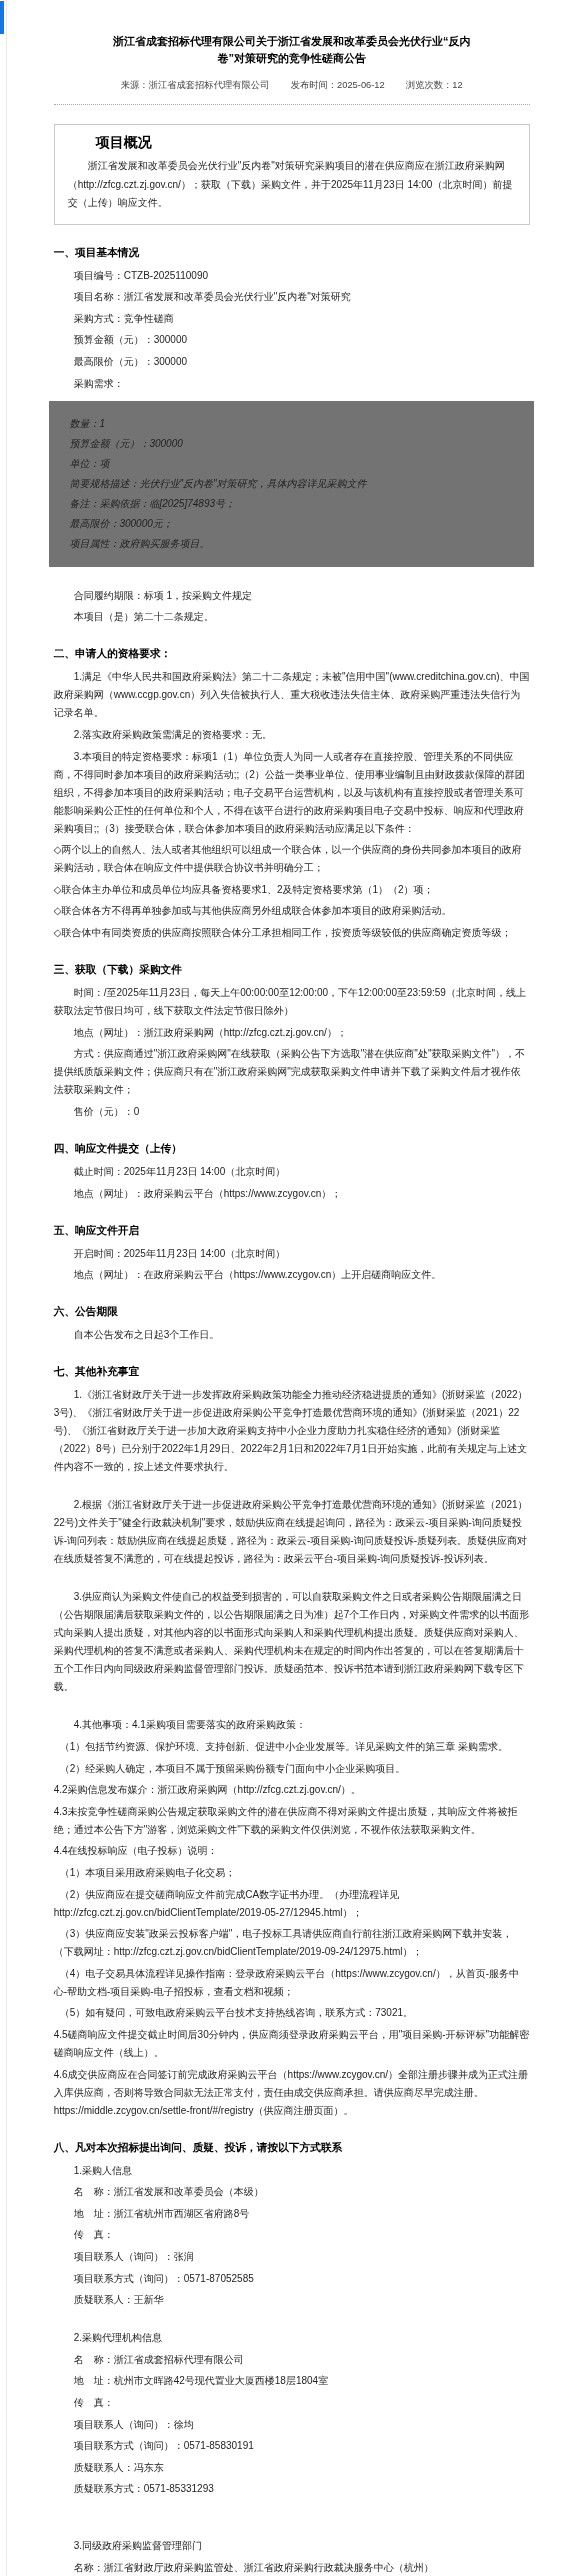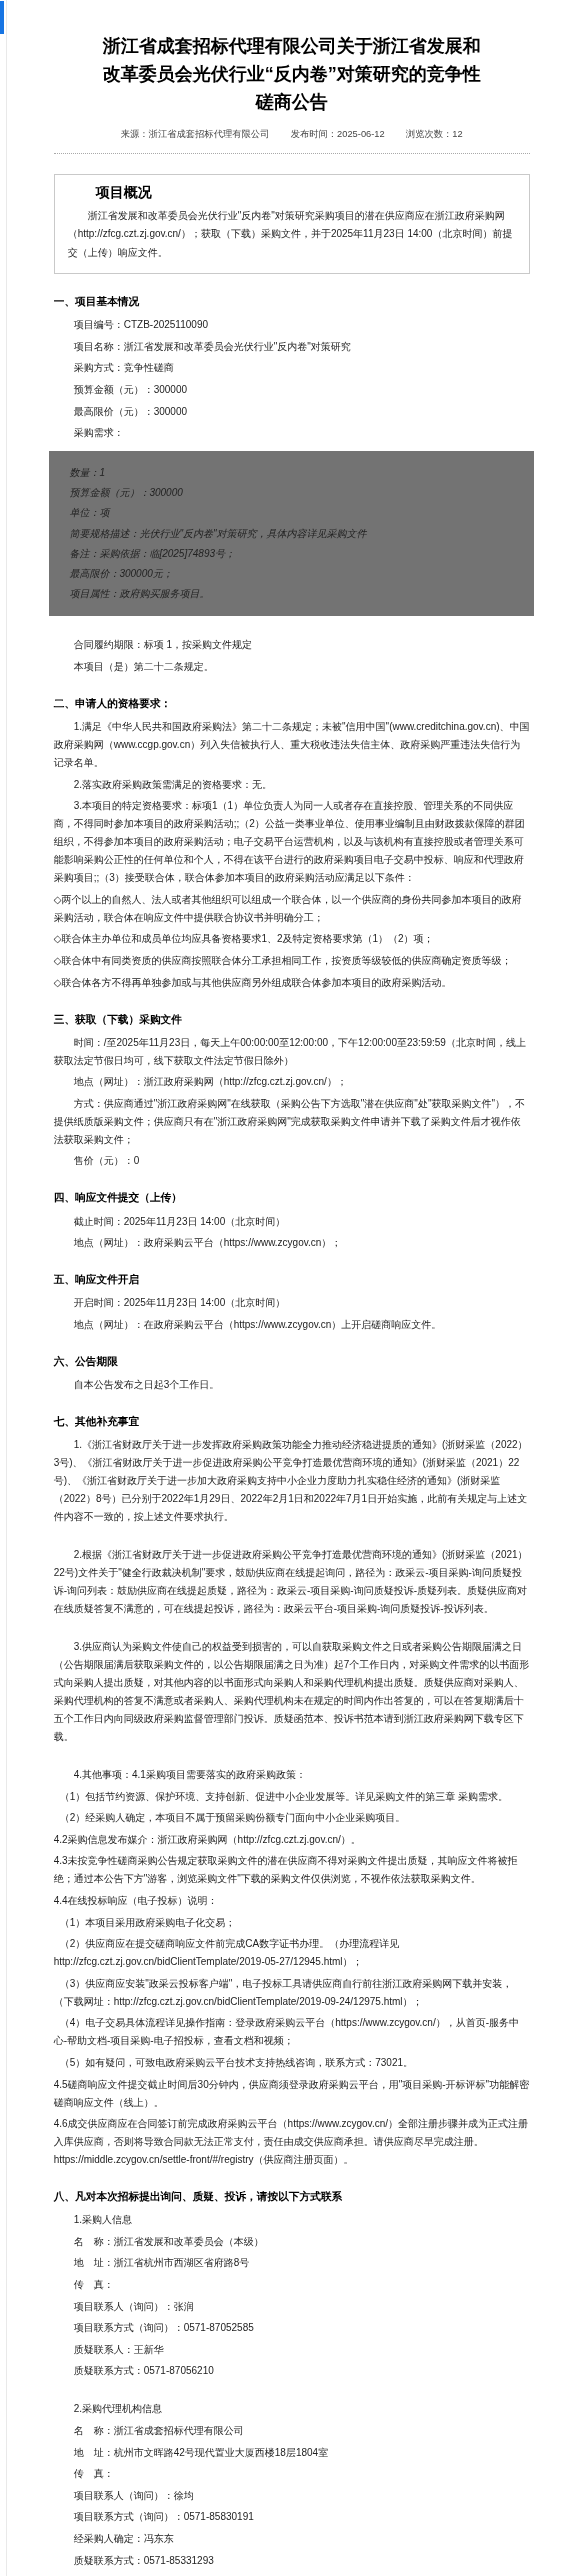--- a/index.html
+++ b/index.html
@@ -1,21 +1,21 @@
 <!DOCTYPE html>
 <html style="--accent: #1775e3;font-size:11.4px"><head>
 <meta charset="utf-8">
 <style>
   html,body{margin:0;padding:0;background:#fff;}
   body{position:relative;width:572px;font-family:"Liberation Sans","DejaVu Sans",sans-serif;color:#222;}
   .accent-bar{position:absolute;top:1.4px;left:0;width:4.3px;height:33px;background:var(--accent,#1775e3);}
   .page{position:relative;margin-left:5.7px;width:566px;min-height:2576px;box-sizing:border-box;
         background:#fff;border-left:0.7px solid #e9e9e9;border-right:0.7px solid #efefef;
         border-bottom:0.7px solid #dcdcdc;padding:29px 41px 34px 47px;}
-  .title{margin:4.3px 46px 0;font-size:18px;font-weight:bold;line-height:1.55;text-align:center;color:#000;}
+  .title{margin:4.3px 46px 0;font-size:11px;font-weight:bold;line-height:1.55;text-align:center;color:#000;}
   .meta{margin-top:11.4px;text-align:center;font-size:9.3px;color:#444;}
   .meta span{margin:0 9.3px;}
   .dotted{border:none;border-top:0.7px dotted #a9a9a9;margin:12px 0 0 0;}
   .overview-box{border:0.7px solid #c9c9c9;margin-top:19.3px;padding:9.3px 13px 10.7px;}
   .overview-heading{font-weight:bold;font-size:14px;color:#000;text-indent:2em;}
   .overview-body{margin:5px 0 0;font-size:10px;line-height:1.85;text-indent:2em;color:#222;}
   .sec-heading{font-size:10.7px;font-weight:bold;color:#000;margin:21px 0 7.1px;}
   .para{font-size:10px;color:#222;line-height:18px;margin:3.6px 0;}
   .indent{text-indent:2em;}
   .flush{text-indent:0;}
@@ -68,22 +68,22 @@
         <p class="para indent gap-top">合同履约期限：标项 1，按采购文件规定</p>
         <p class="para indent">本项目（是）第二十二条规定。</p>
       </section>
       <section class="doc-section">
         <h2 class="sec-heading">二、申请人的资格要求：</h2>
         <p class="para indent">1.满足《中华人民共和国政府采购法》第二十二条规定；未被"信用中国"(www.creditchina.gov.cn)、中国政府采购网（www.ccgp.gov.cn）列入失信被执行人、重大税收违法失信主体、政府采购严重违法失信行为记录名单。</p>
         <p class="para indent">2.落实政府采购政策需满足的资格要求：无。</p>
         <p class="para indent">3.本项目的特定资格要求：标项1（1）单位负责人为同一人或者存在直接控股、管理关系的不同供应商，不得同时参加本项目的政府采购活动;;（2）公益一类事业单位、使用事业编制且由财政拨款保障的群团组织，不得参加本项目的政府采购活动；电子交易平台运营机构，以及与该机构有直接控股或者管理关系可能影响采购公正性的任何单位和个人，不得在该平台进行的政府采购项目电子交易中投标、响应和代理政府采购项目;;（3）接受联合体，联合体参加本项目的政府采购活动应满足以下条件：</p>
         <p class="para flush">◇两个以上的自然人、法人或者其他组织可以组成一个联合体，以一个供应商的身份共同参加本项目的政府采购活动，联合体在响应文件中提供联合协议书并明确分工；</p>
         <p class="para flush">◇联合体主办单位和成员单位均应具备资格要求1、2及特定资格要求第（1）（2）项；</p>
+        <p class="para flush">◇联合体各方不得再单独参加或与其他供应商另外组成联合体参加本项目的政府采购活动。</p>
         <p class="para flush">◇联合体中有同类资质的供应商按照联合体分工承担相同工作，按资质等级较低的供应商确定资质等级；</p>
-        <p class="para flush">◇联合体各方不得再单独参加或与其他供应商另外组成联合体参加本项目的政府采购活动。</p>
       </section>
       <section class="doc-section">
         <h2 class="sec-heading">三、获取（下载）采购文件</h2>
         <p class="para indent">时间：/至2025年11月23日，每天上午00:00:00至12:00:00，下午12:00:00至23:59:59（北京时间，线上获取法定节假日均可，线下获取文件法定节假日除外）</p>
         <p class="para indent">地点（网址）：浙江政府采购网（http://zfcg.czt.zj.gov.cn/）；</p>
         <p class="para indent">方式：供应商通过"浙江政府采购网"在线获取（采购公告下方选取"潜在供应商"处"获取采购文件"），不提供纸质版采购文件；供应商只有在"浙江政府采购网"完成获取采购文件申请并下载了采购文件后才视作依法获取采购文件；</p>
         <p class="para indent">售价（元）：0</p>
       </section>
       <section class="doc-section">
         <h2 class="sec-heading">四、响应文件提交（上传）</h2>
@@ -120,28 +120,27 @@
       </section>
       <section class="doc-section">
         <h2 class="sec-heading">八、凡对本次招标提出询问、质疑、投诉，请按以下方式联系</h2>
         <p class="para indent">1.采购人信息</p>
         <p class="para indent">名　称：浙江省发展和改革委员会（本级）</p>
         <p class="para indent">地　址：浙江省杭州市西湖区省府路8号</p>
         <p class="para indent">传　真：</p>
         <p class="para indent">项目联系人（询问）：张润</p>
         <p class="para indent">项目联系方式（询问）：0571-87052585</p>
         <p class="para indent">质疑联系人：王新华</p>
-        <p class="para indent">质疑联系方式：0571-87056210</p>
         <p class="para indent gap-top">2.采购代理机构信息</p>
         <p class="para indent">名　称：浙江省成套招标代理有限公司</p>
         <p class="para indent">地　址：杭州市文晖路42号现代置业大厦西楼18层1804室</p>
         <p class="para indent">传　真：</p>
         <p class="para indent">项目联系人（询问）：徐均</p>
         <p class="para indent">项目联系方式（询问）：0571-85830191</p>
-        <p class="para indent">经采购人确定：冯东东</p>
+        <p class="para indent">质疑联系人：冯东东</p>
         <p class="para indent">质疑联系方式：0571-85331293</p>
         <p class="para indent gap-lg">3.同级政府采购监督管理部门</p>
         <p class="para indent">名称：浙江省财政厅政府采购监管处、浙江省政府采购行政裁决服务中心（杭州）</p>
       </section>
     </div>
 
 </div>
 
 
 </body></html>

